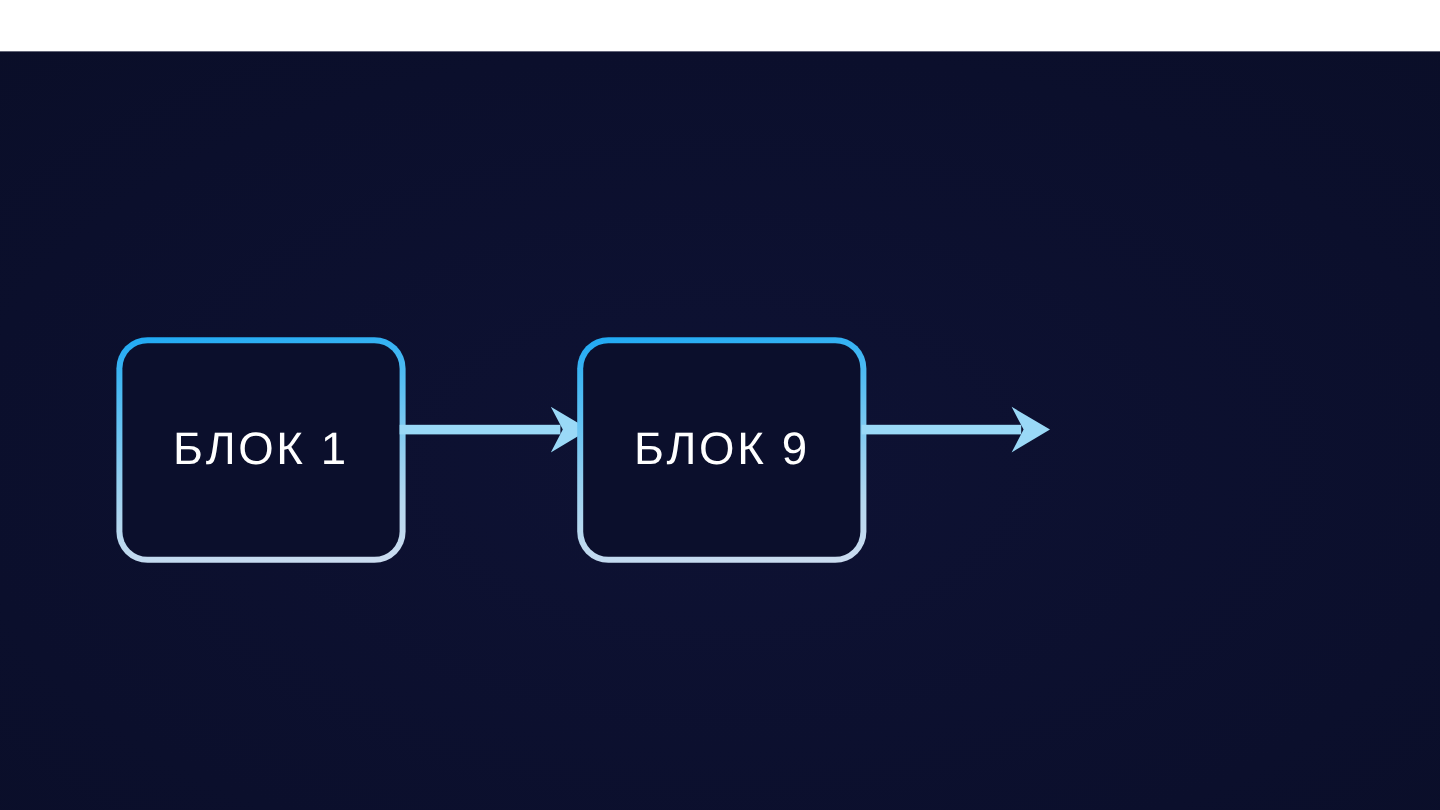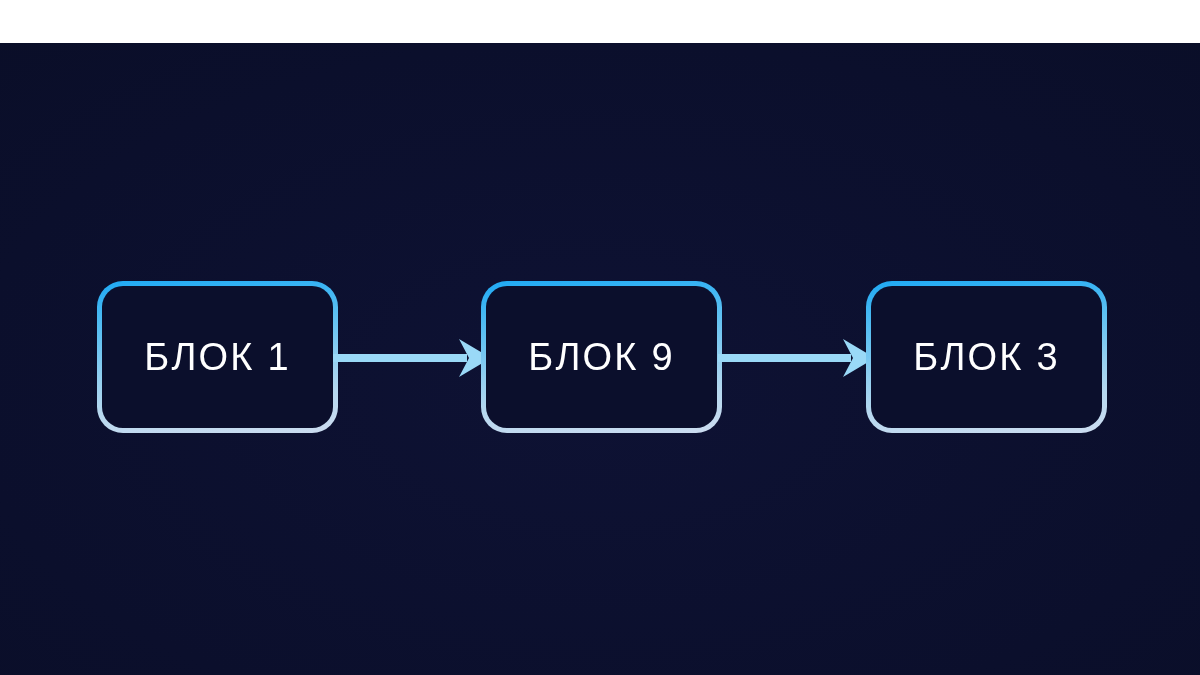--- a/index.html
+++ b/index.html
@@ -41,21 +41,21 @@
     height: 632px;
     background: #0c1030;
     background-image:
       radial-gradient(ellipse 900px 500px at 50% 55%, #0e1234 0%, #0b0f2c 70%, #0a0e28 100%);
   }
 
   
   .node {
     position: absolute;
     width: 241px;
-    height: 152px;
+    height: 188px;
     border-radius: 26px;
     padding: 5px;
     box-sizing: border-box;
     background: linear-gradient(175deg,
         #1fa9f4 0%,
         #3fb6f3 16%,
         #63c2f2 34%,
         #92cff0 56%,
         #b6d8ef 76%,
         #ccdcf0 100%);
@@ -127,19 +127,14 @@
 
   <div class="arrow" id="arrow-2">
     <svg viewBox="0 0 157 46" preserveAspectRatio="none" aria-hidden="true">
       <g>
         <rect x="0" y="19" width="133" height="8" fill="#9ad9f7"></rect>
         <polygon points="125,4 157,23 125,42 135,23" fill="#9ad9f7"></polygon>
       </g>
     </svg>
   </div>
 
-  <div class="node" id="node-3">
-    <div class="node-inner">
-      <span class="node-label">БЛОК 3</span>
-    </div>
-  </div>
 
 </div>
 
 </body></html>

